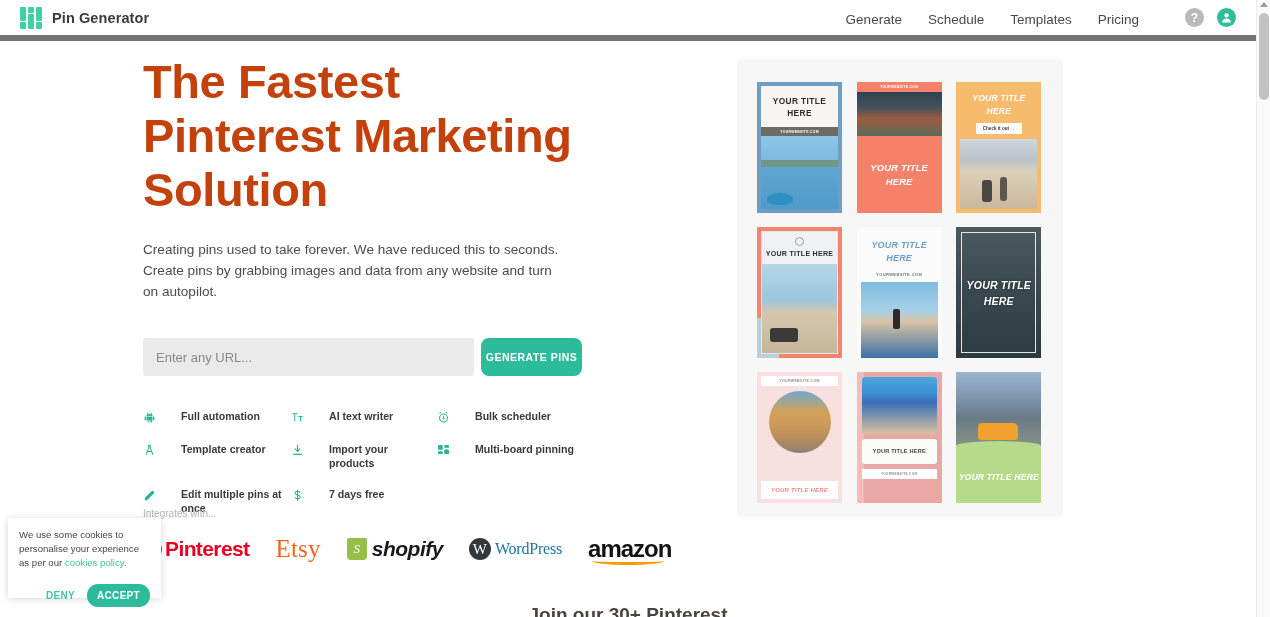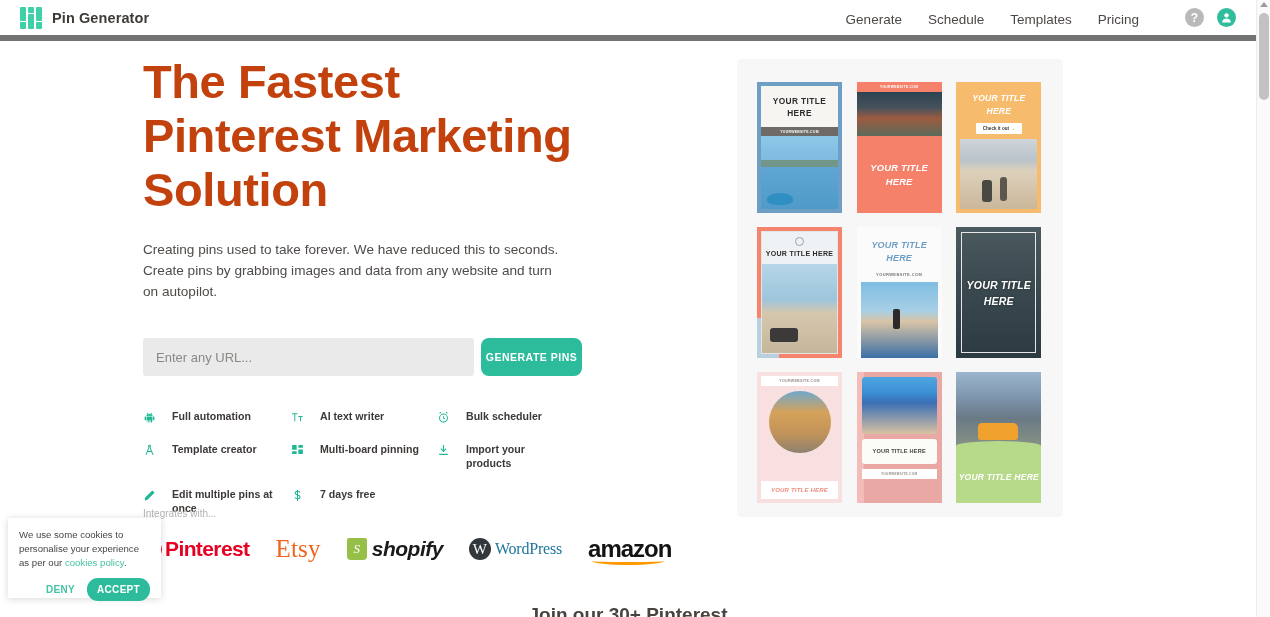--- a/index.html
+++ b/index.html
@@ -65,21 +65,21 @@
     background:#2cbb9b; color:#fff; font-size:10.5px; font-weight:bold;
     letter-spacing:.5px; cursor:pointer; font-family:inherit;
   }
 
   
   .features {
     margin-top:34px; display:grid;
     grid-template-columns: 148px 146px 1fr;
     row-gap:18px;
   }
-  .feat { display:flex; align-items:flex-start; gap:16px; }
+  .feat { display:flex; align-items:flex-start; gap:25px; }
   .feat-ic { width:13px; min-width:13px; height:14px; margin-top:1px; color:#20b894; }
   .feat-ic svg { display:block; }
   .feat-label { font-size:10.6px; line-height:13.5px; color:#3d3937; font-weight:bold; max-width:104px; }
 
   
   .integrates { position:absolute; left:143px; top:508px; }
   .integrates-label { font-size:10px; color:#b5b2b0; }
   .logos { margin-top:16px; display:flex; align-items:center; gap:26px; }
   .lg-pinterest { font-size:21px; font-weight:bold; color:#e60023; letter-spacing:-0.6px; display:flex; align-items:center; gap:3px;}
   .pin-mark { width:19px; height:19px; border-radius:50%; background:#e60023; color:#fff; font-size:13px; font-weight:bold;
@@ -191,21 +191,21 @@
   .p9 .t{flex:1;display:flex;flex-direction:column;justify-content:center;text-align:center;color:#fff;
          font-size:8.6px;font-weight:bold;font-style:italic;line-height:13px;letter-spacing:.2px;}
 
   
   .cookie {
     position:absolute; left:8px; top:518px; width:153px; height:80px;
     background:#fff; box-shadow:0 1px 7px rgba(0,0,0,.16); padding:10px 11px 1px;
   }
   .cookie p { font-size:9.6px; line-height:14px; color:#4a4644; }
   .cookie a { color:#45c3a4; text-decoration:none; cursor:pointer; }
-  .cookie-actions { display:flex; justify-content:flex-end; align-items:center; gap:6px; margin-top:8px; }
+  .cookie-actions { display:flex; justify-content:flex-end; align-items:center; gap:6px; margin-top:14px; }
   .deny-btn { background:none; border:none; color:#45c3a4; font-size:10px; font-weight:bold;
               letter-spacing:.3px; cursor:pointer; font-family:inherit; padding:4px 6px;}
   .accept-btn { background:#2cbb9b; border:none; color:#fff; font-size:10px; font-weight:bold;
                 letter-spacing:.3px; cursor:pointer; font-family:inherit; padding:6px 10px; border-radius:11px;}
 
   
   .scrollbar { position:absolute; right:0; top:0; width:14px; height:617px; background:#fafafa;
                border-left:1px solid #ececec; }
   .sb-up { position:absolute; top:2px; left:3px; width:0;height:0;
            border-left:4px solid transparent;border-right:4px solid transparent;border-bottom:5px solid #9b9b9b;}
@@ -295,35 +295,35 @@
           <svg viewBox="0 0 24 24" width="13" height="13" fill="none" stroke="currentColor" stroke-width="1.9">
             <circle cx="12" cy="4.2" r="1.8"></circle>
               <path d="M11 6.2L5.5 20M13 6.2L18.5 20M8.4 14h7.2"></path>
           </svg>
         </span>
         <span class="feat-label">Template creator</span>
       </div>
       <div class="feat">
         <span class="feat-ic">
           <svg viewBox="0 0 24 24" width="13" height="13" fill="currentColor">
+            <path d="M11 2h2v9.2l3.2-3.2 1.4 1.4L12 15.2 6.4 9.4l1.4-1.4L11 11.2V2zM4 18h16v2.2H4V18z"></path>
+          </svg>
+        </span>
+        <span class="feat-label">Import your products</span>
+      </div>
+      <div class="feat">
+        <span class="feat-ic">
+          <svg viewBox="0 0 24 24" width="13" height="13" fill="currentColor">
             <rect x="2" y="2" width="8.5" height="8.5" rx="1"></rect>
               <rect x="13.5" y="2" width="8.5" height="5" rx="1"></rect>
             <rect x="2" y="13.5" width="8.5" height="5" rx="1"></rect>
               <rect x="13.5" y="10" width="8.5" height="8.5" rx="1"></rect>
           </svg>
         </span>
         <span class="feat-label">Multi-board pinning</span>
-      </div>
-      <div class="feat">
-        <span class="feat-ic">
-          <svg viewBox="0 0 24 24" width="13" height="13" fill="currentColor">
-            <path d="M11 2h2v9.2l3.2-3.2 1.4 1.4L12 15.2 6.4 9.4l1.4-1.4L11 11.2V2zM4 18h16v2.2H4V18z"></path>
-          </svg>
-        </span>
-        <span class="feat-label">Import your products</span>
       </div>
 
       <div class="feat">
         <span class="feat-ic">
           <svg viewBox="0 0 24 24" width="13" height="13" fill="currentColor">
             <path d="M3 19.4l1-3.6L16.2 3.6a1.6 1.6 0 012.3 0l1.9 1.9a1.6 1.6 0 010 2.3L8.2 20 4.6 21l-1.6-1.6z"></path>
           </svg>
         </span>
         <span class="feat-label">Edit multiple pins at once</span>
       </div>

